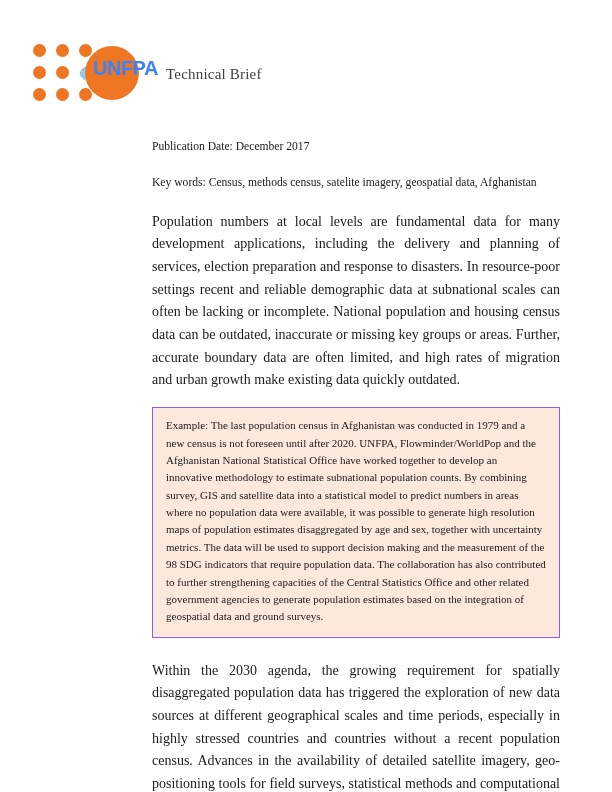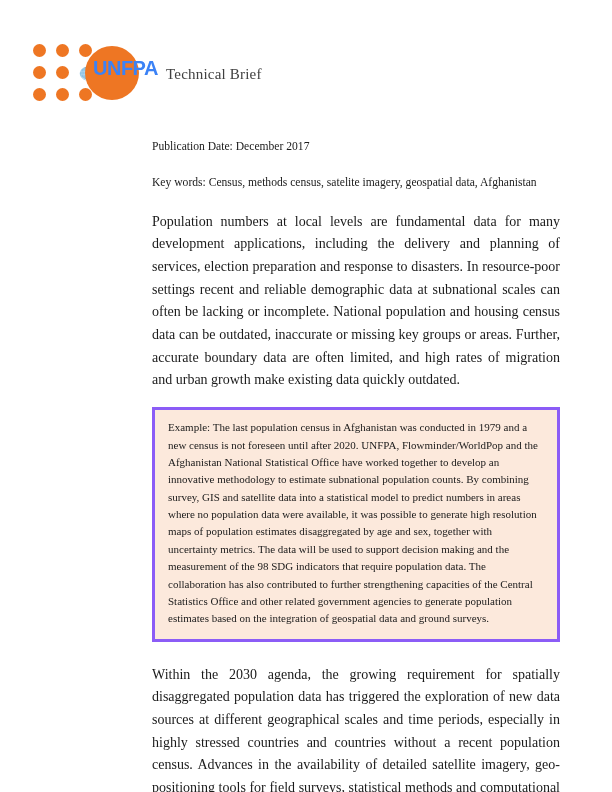--- a/index.html
+++ b/index.html
@@ -126,21 +126,21 @@
     font-size: 14px;
     line-height: 1.62;
     text-align: justify;
     text-align-last: left;
     margin: 0 0 15px 0;
   }
 
   
   .example-box {
     background: #fce9dc;
-    border: 3px solid #8b5cf6;
+    border: 1px solid #8b5cf6;
     padding: 9px 13px 11px 13px;
     margin: 13px 0 22px 0;
     box-sizing: border-box;
     width: 408px;
   }
   .example-text {
     font-size: 11px;
     line-height: 1.58;
     text-align: left;
     margin: 0;

